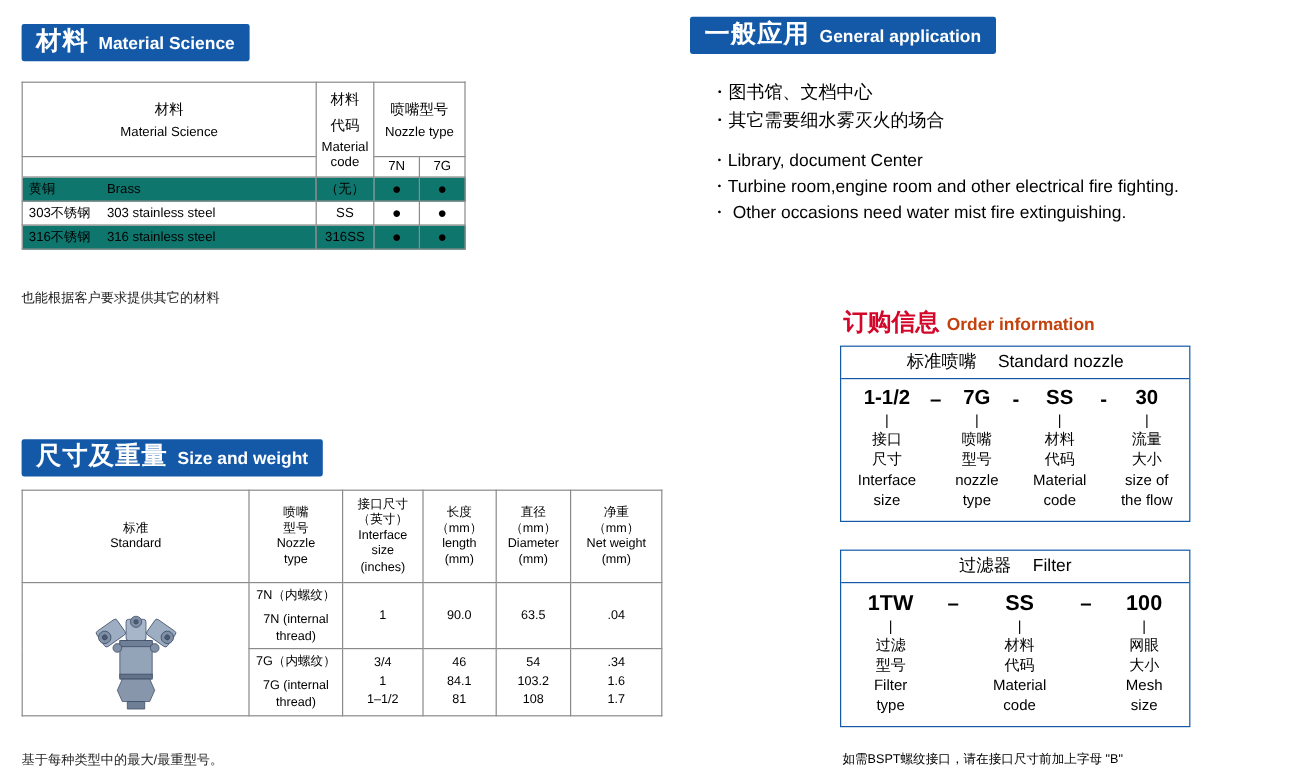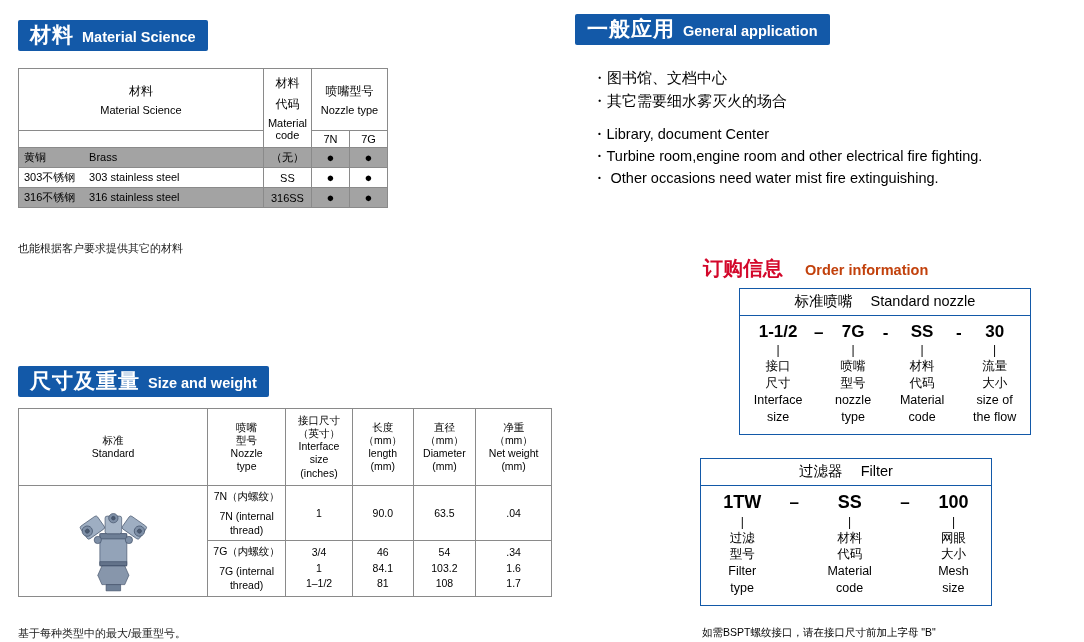--- a/index.html
+++ b/index.html
@@ -48,21 +48,21 @@
     vertical-align: middle;
     padding: 2px 3px;
   }
 
   
   #material-table { position: absolute; left: 18px; top: 68px; width: 370px; font-size: 11px; }
   #material-table td { height: 15px; }
   #material-table .hdr { height: auto; padding: 6px 4px; font-size: 12px; }
   #material-table .hdr .cn { display: block; font-size: 12px; margin-bottom: 4px; }
   #material-table .hdr .en { display: block; font-size: 11px; }
-  #material-table .row-shade { background: #a3a3a3; }
+  #material-table .row-shade { background: #0f766e; }
   #material-table .name-cell { text-align: left; padding-left: 5px; }
   #material-table .name-cell .cn { display: inline-block; min-width: 62px; }
   #material-table .name-cell .en { display: inline-block; }
   #material-table .dot { font-size: 13px; line-height: 1; }
   .note-small { position: absolute; font-size: 11px; color: #222; }
 
   
   #size-table { position: absolute; left: 18px; top: 408px; width: 534px; font-size: 10.5px; }
   #size-table td { padding: 3px 2px; }
   #size-table .col-head { vertical-align: middle; line-height: 1.25; font-size: 10.5px; padding: 5px 2px; }
@@ -76,21 +76,21 @@
   .nozzle-art { width: 100%; height: 100%; display: block; }
 
   
   #general-app-ribbon { position: absolute; left: 575px; top: 14px; }
   .bullets { position: absolute; left: 592px; top: 66px; width: 470px; font-size: 14.5px; line-height: 1.55; }
   .bullets .cn-line { font-size: 15px; }
   .bullets .gap { height: 10px; }
   .bullets .en-line { font-size: 14.5px; }
 
   
-  #order-heading { position: absolute; left: 703px; top: 255px; display: flex; align-items: baseline; gap: 22px; justify-content: flex-end; }
+  #order-heading { position: absolute; left: 703px; top: 255px; display: flex; align-items: baseline; gap: 6px; justify-content: flex-end; }
   #order-heading .cn { color: #d3072a; font-size: 20px; font-weight: bold; }
   #order-heading .en { color: #c2410c; font-size: 14.5px; font-weight: bold; }
 
   .code-box {
     position: absolute;
     border: 1px solid #1359a8;
     background: #ffffff;
   }
   .code-box .box-title {
     border-bottom: 1px solid #1359a8;
@@ -106,21 +106,21 @@
     align-items: flex-start;
     padding: 6px 8px 8px 8px;
     text-align: center;
   }
   .code-col { display: flex; flex-direction: column; align-items: center; }
   .code-col .value { font-size: 17px; font-weight: bold; line-height: 1.2; margin-bottom: 1px; }
   .code-col .stem { font-size: 12px; line-height: 1.0; margin: 1px 0 2px 0; }
   .code-col .lbl { font-size: 12.5px; line-height: 1.35; }
   .code-sep { font-size: 17px; font-weight: bold; padding-top: 1px; }
 
-  #order-box { left: 739px; top: 288px; width: 292px; }
+  #order-box { left: 700px; top: 288px; width: 292px; }
   #filter-box { left: 700px; top: 458px; width: 292px; }
   #filter-box .code-col .value { font-size: 18px; }
 
   .footnote { position: absolute; left: 702px; top: 626px; font-size: 10.5px; }
 
   .footnote-left { left: 18px; top: 626px; }
 </style>
 </head>
 <body>
 

